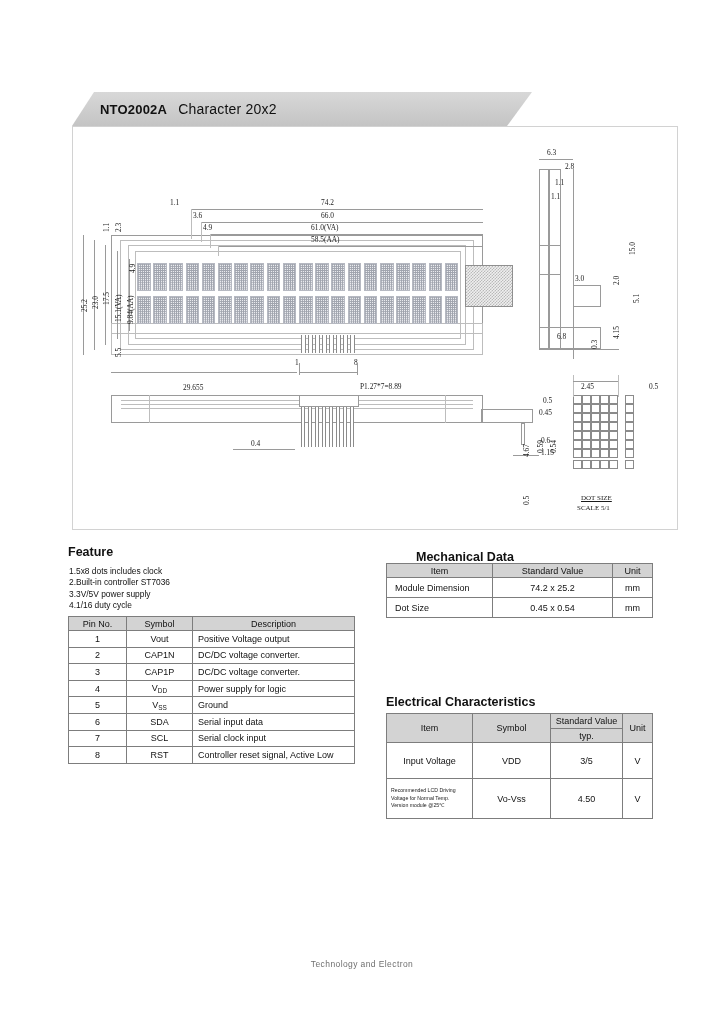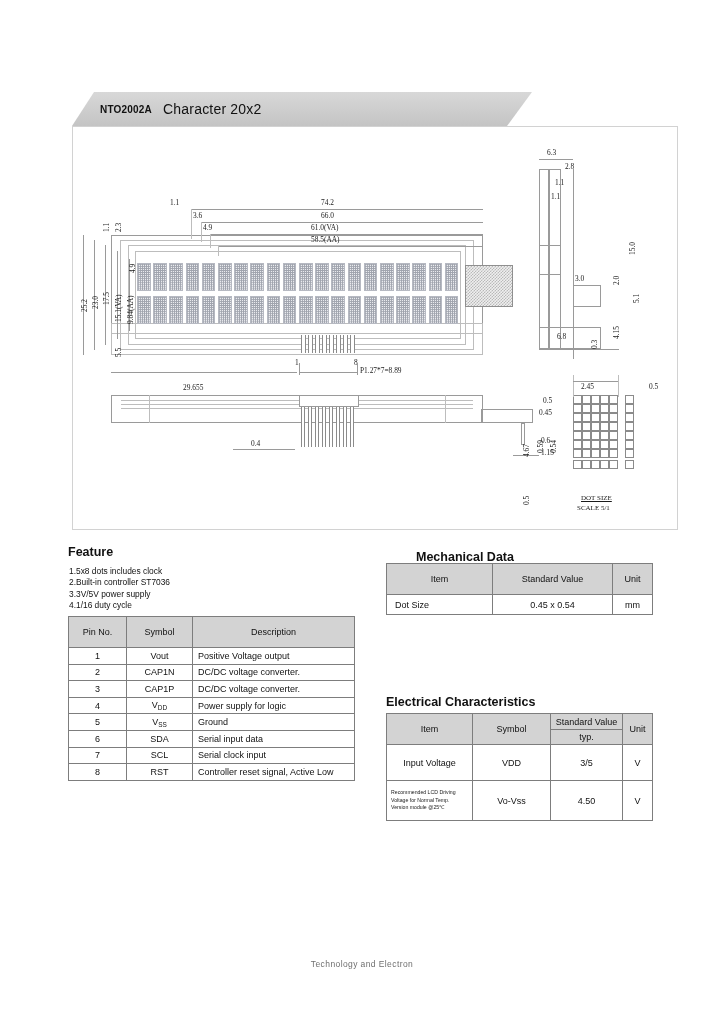--- a/index.html
+++ b/index.html
@@ -17,21 +17,21 @@
   .banner-wrap { position:absolute; left:72px; top:92px; width:460px; height:34px; }
   .banner {
     position:absolute; inset:0;
     background:linear-gradient(180deg,#d8d8d8 0%,#cfcfcf 45%,#c4c4c4 100%);
     clip-path: polygon(22px 0, 100% 0, 100% 0, 460px 0, 435px 100%, 0 100%, 0 100%);
   }
   .banner-inner {
     position:absolute; left:0; top:0; width:100%; height:100%;
     display:flex; align-items:center; padding-left:28px; gap:11px;
   }
-  .banner-title { font-size:10px; font-weight:bold; letter-spacing:.2px; color:#111; }
+  .banner-title { font-size:13px; font-weight:bold; letter-spacing:.2px; color:#111; }
   .banner-sub { font-size:14px; font-weight:normal; color:#111; letter-spacing:.2px; }
 
   
   .drawing {
     position:absolute; left:72px; top:126px; width:606px; height:404px;
     border:1px solid #d2d2d2; background:#fff;
   }
   .dl { position:absolute; background:#9a9a9a; }
   .dl.h { height:1px; }
   .dl.v { width:1px; }
@@ -71,21 +71,21 @@
 
   
   .sec-title { position:absolute; font-size:12.5px; font-weight:bold; color:#111; }
   .feat { position:absolute; font-size:8.4px; line-height:11.3px; color:#111; }
 
   table { border-collapse:collapse; position:absolute; }
   table td, table th {
     border:1px solid #7d7d7d; font-weight:normal;
     font-size:9px; color:#111; padding:0 4px;
   }
-  thead th { background:#d3d3d3; text-align:center; height:31px; font-size:9px; }
+  thead th { background:#d3d3d3; text-align:center; height:14px; font-size:9px; }
 
   
   #pin-table { left:68px; top:616px; width:287px; }
   #pin-table td { height:16.6px; }
   #pin-table td.c { text-align:center; }
   #pin-table td.l { text-align:left; padding-left:5px; }
 
   
   #mech-table { left:386px; top:563px; width:267px; }
   #mech-table td { height:20px; }
@@ -229,21 +229,21 @@
   <div class="dim v" style="left:56px; top:146px;">4.9</div>
   <div class="dim v" style="left:42px; top:230px;">5.5</div>
 
   <div class="dl h" style="left:38px; top:245px; width:186px;"></div>
   <div class="dim" style="left:110px; top:238px;margin-top:19px;">29.655</div>
   <div class="dim" style="left:222px; top:232px;">1</div>
   <div class="dim" style="left:281px; top:232px;">8</div>
   <div class="dl h" style="left:226px; top:245px; width:58px;"></div>
   <div class="dl v" style="left:226px; top:236px; height:12px;"></div>
   <div class="dl v" style="left:284px; top:236px; height:12px;"></div>
-  <div class="dim" style="left:287px; top:240px;">P1.27*7=8.89</div>
+  <div class="dim" style="left:287px; top:256px;">P1.27*7=8.89</div>
 
   <div class="box" style="left:38px; top:268px; width:372px; height:28px;"></div>
   <div class="dl h lite" style="left:48px; top:273px; width:352px;"></div>
   <div class="dl h lite" style="left:48px; top:277px; width:352px;"></div>
   <div class="dl h lite" style="left:48px; top:281px; width:352px;"></div>
   <div class="dl v lite" style="left:76px; top:268px; height:28px;"></div>
   <div class="dl v lite" style="left:372px; top:268px; height:28px;"></div>
   <div class="box" style="left:408px; top:282px; width:52px; height:14px;"></div>
 
   <div id="botpins">
@@ -417,20 +417,25 @@
 <table id="mech-table">
   <thead>
     <tr>
       <th style="width:106px;">Item</th>
       <th style="width:120px;">Standard Value</th>
       <th>Unit</th>
     </tr>
   </thead>
   <tbody id="mech-body">
       <tr>
+        <td class="item">Module Dimension</td>
+        <td class="val">74.2 x 25.2</td>
+        <td class="unit">mm</td>
+      </tr>
+      <tr>
         <td class="item">Dot Size</td>
         <td class="val">0.45 x 0.54</td>
         <td class="unit">mm</td>
       </tr>
     </tbody>
 </table>
 
 <div class="sec-title" style="left:386px; top:695px;">Electrical Characteristics</div>
 <table id="elec-table">
   <thead>

